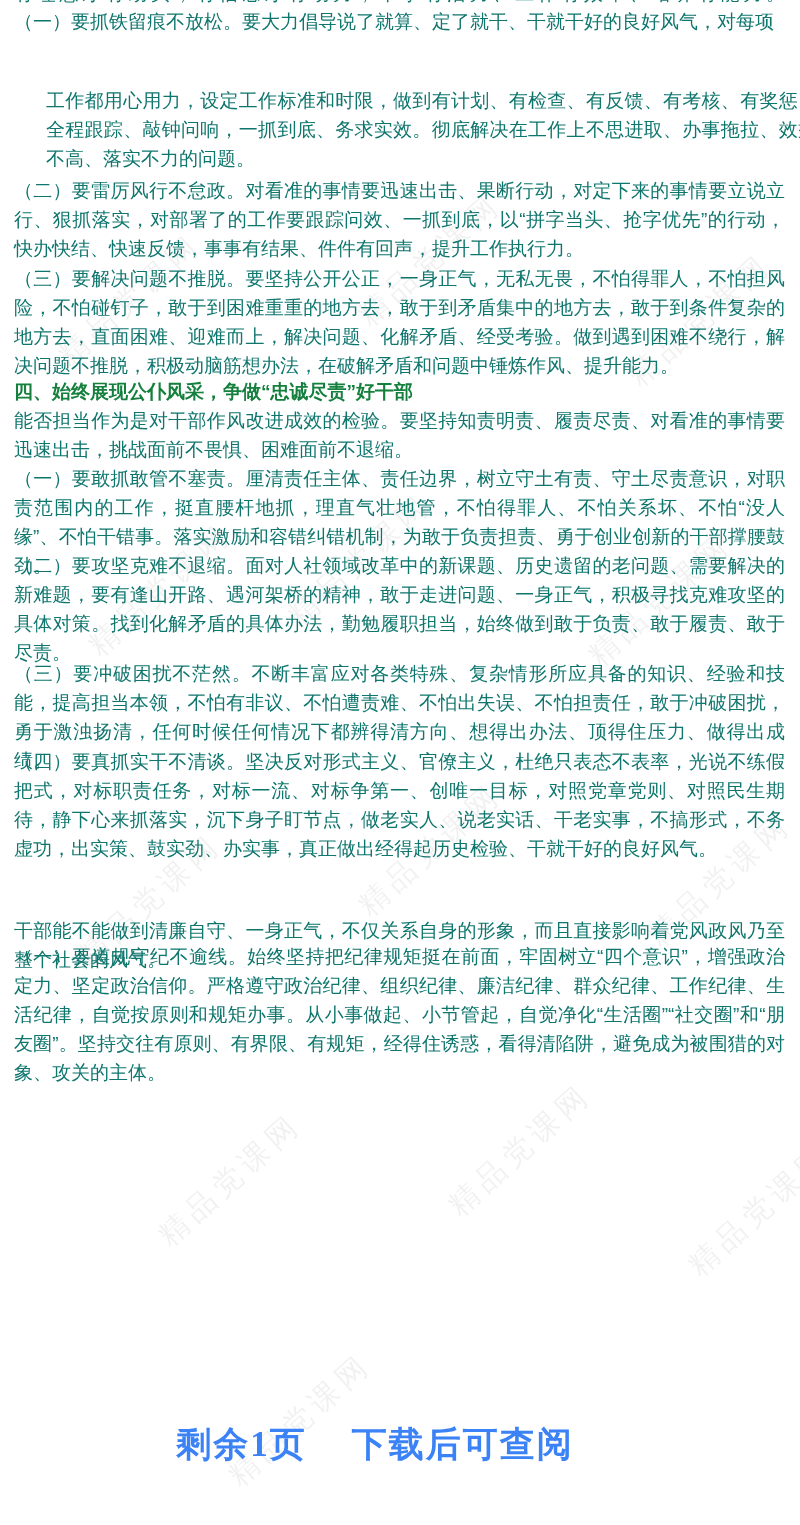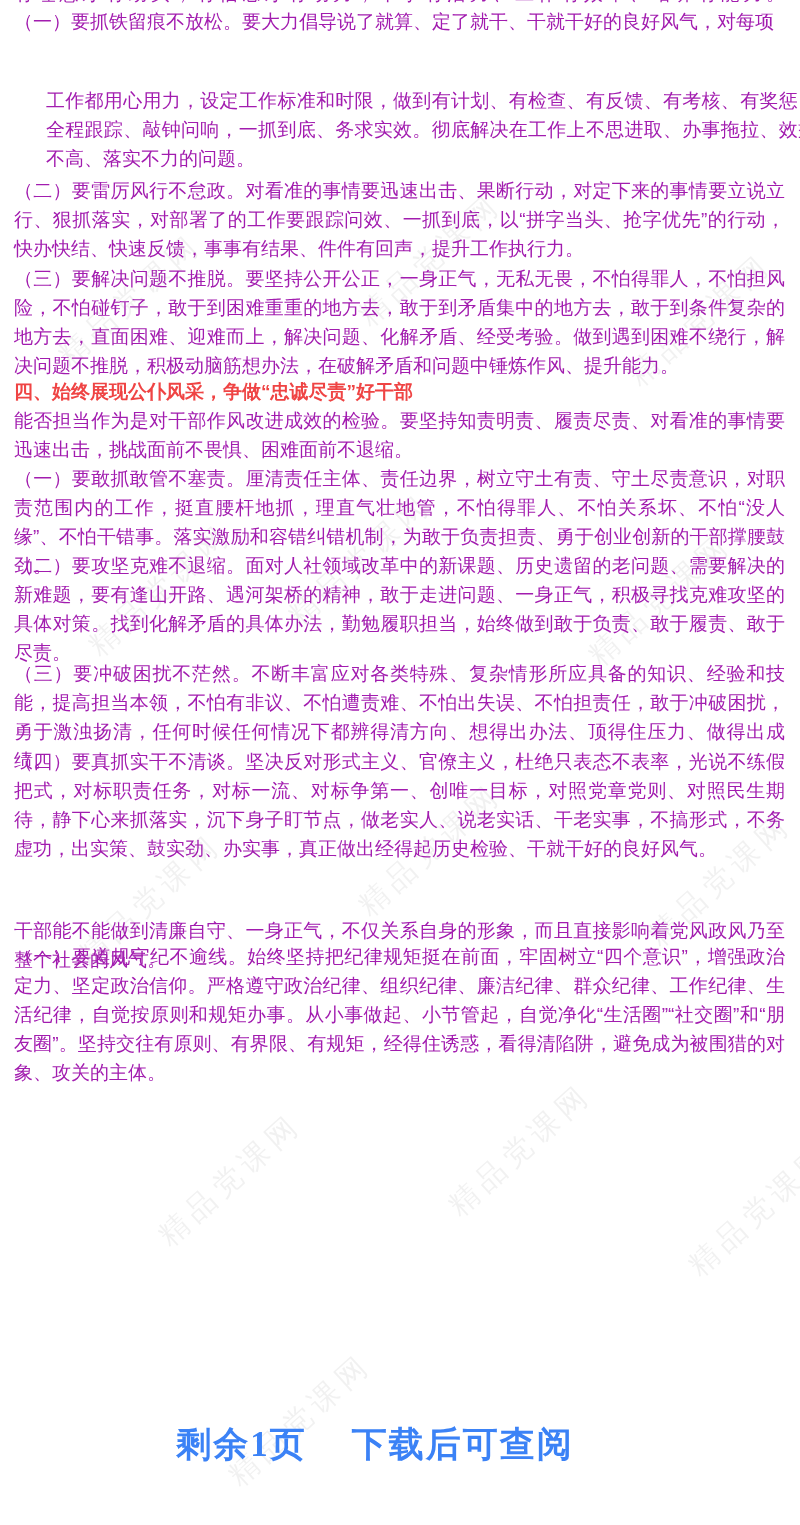--- a/index.html
+++ b/index.html
@@ -11,29 +11,29 @@
     overflow: hidden;
     font-family: "Liberation Sans", "DejaVu Sans", sans-serif;
   }
   #doc-body { position: absolute; inset: 0; }
   .block {
     position: absolute;
     left: 14px;
     width: 771px;
     font-size: 19px;
     line-height: 29px;
-    color: #a21caf;
+    color: #0f766e;
     text-align: justify;
     text-justify: inter-ideograph;
     word-break: break-all;
     overflow-wrap: anywhere;
   }
   .block.heading {
     font-weight: bold;
-    color: #ef4444;
+    color: #15803d;
     text-align: left;
   }
   .block.clipped {
     text-align-last: justify;
     white-space: nowrap;
     overflow: hidden;
   }
   #watermark-layer {
     position: absolute;
     inset: 0;

